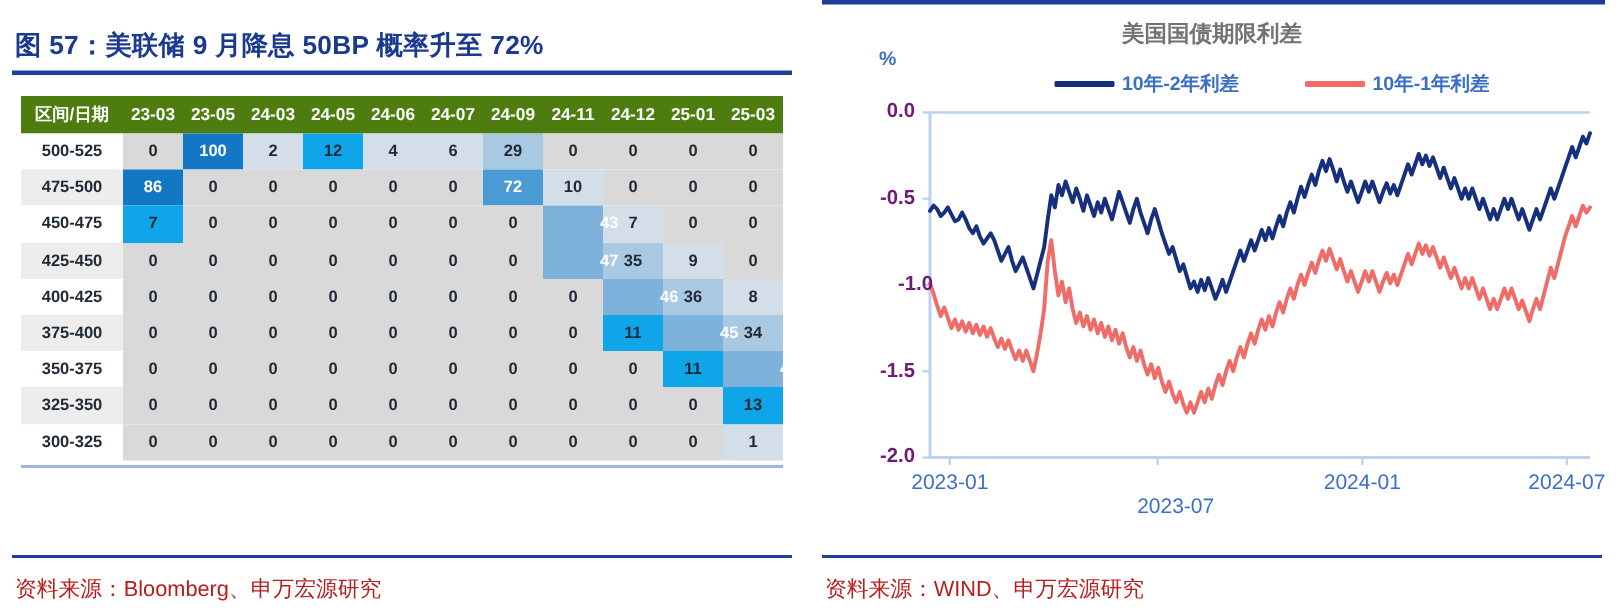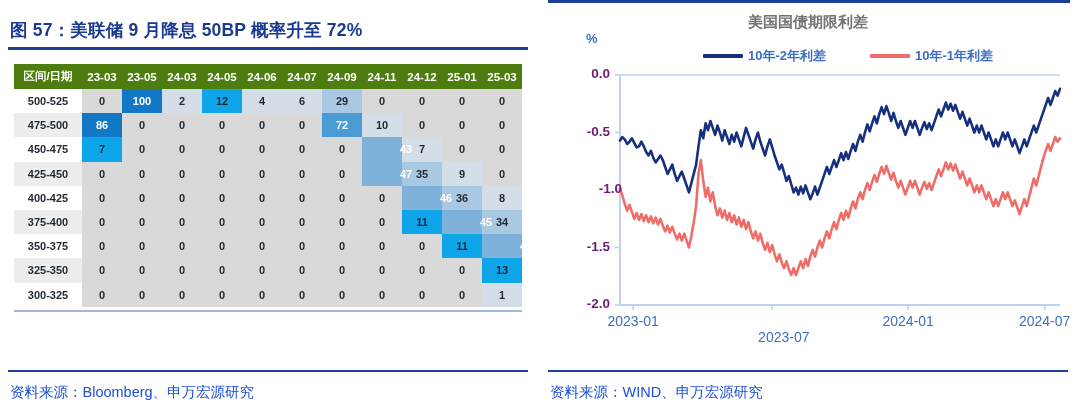--- a/index.html
+++ b/index.html
@@ -73,21 +73,21 @@
   }
   .xlab{
     position:absolute;font-size:14px;color:#3b6fc4;font-weight:normal;
     transform:translateX(-50%);white-space:nowrap;
   }
 
   
   .foot-rule{position:absolute;left:8px;right:12px;bottom:38px;height:2.5px;background:#1f3d99;}
   .source{
     position:absolute;left:10px;bottom:8px;
-    font-size:14.5px;color:#1d4ed8;white-space:nowrap;
+    font-size:14.5px;color:#b91c1c;white-space:nowrap;
   }
 </style>
 </head>
 <body>
 
 <div class="page">
 
   <div class="panel panel-left">
     <div class="fig-title">图 57：美联储 9 月降息 50BP 概率升至 72%</div>
     <div class="title-rule"></div>

